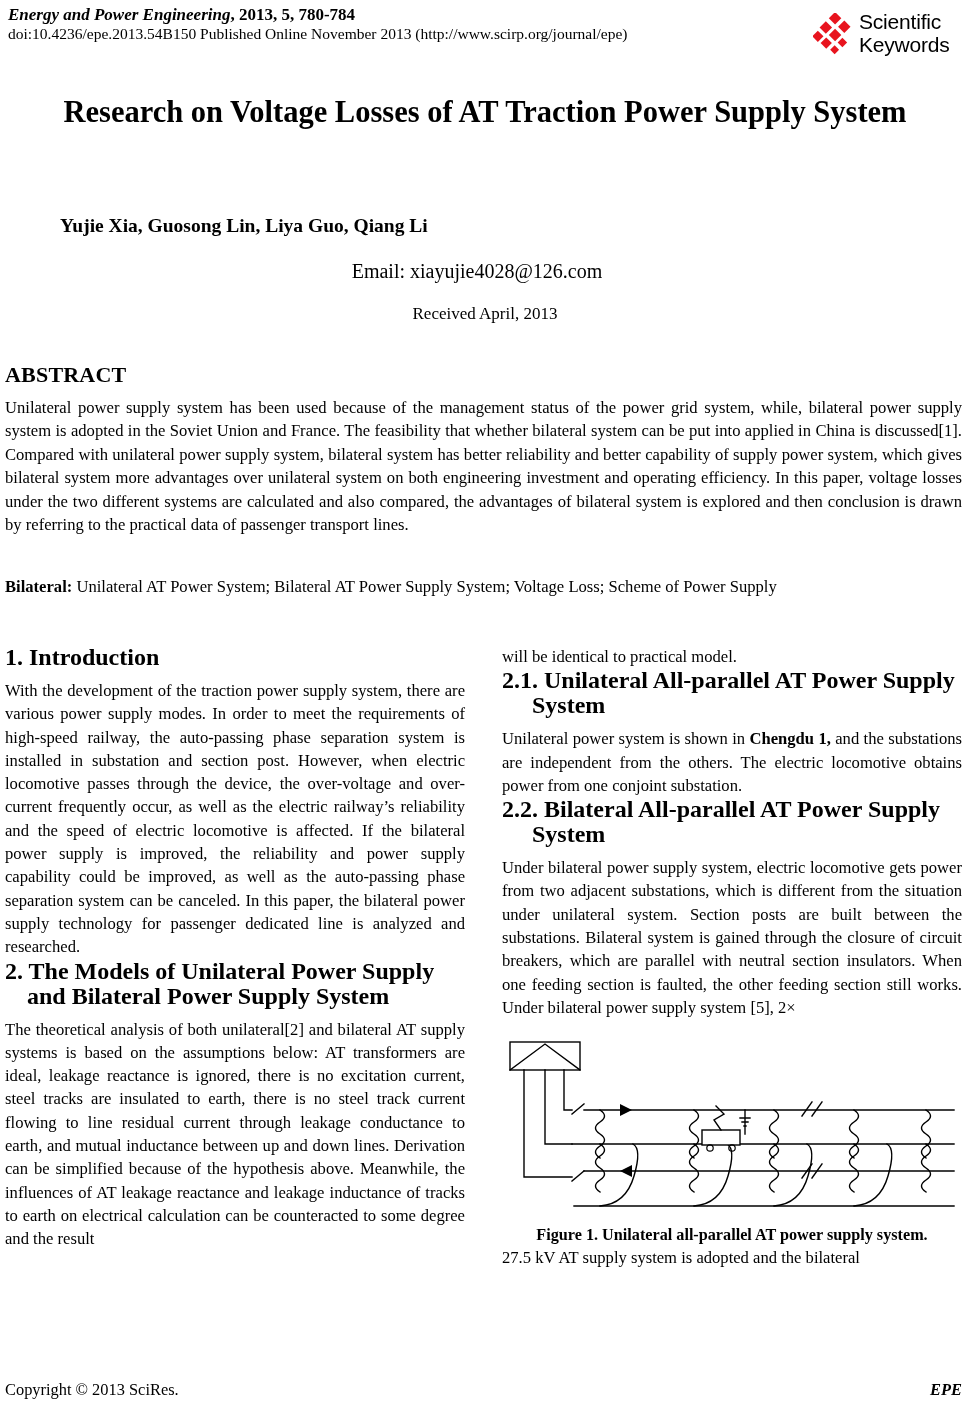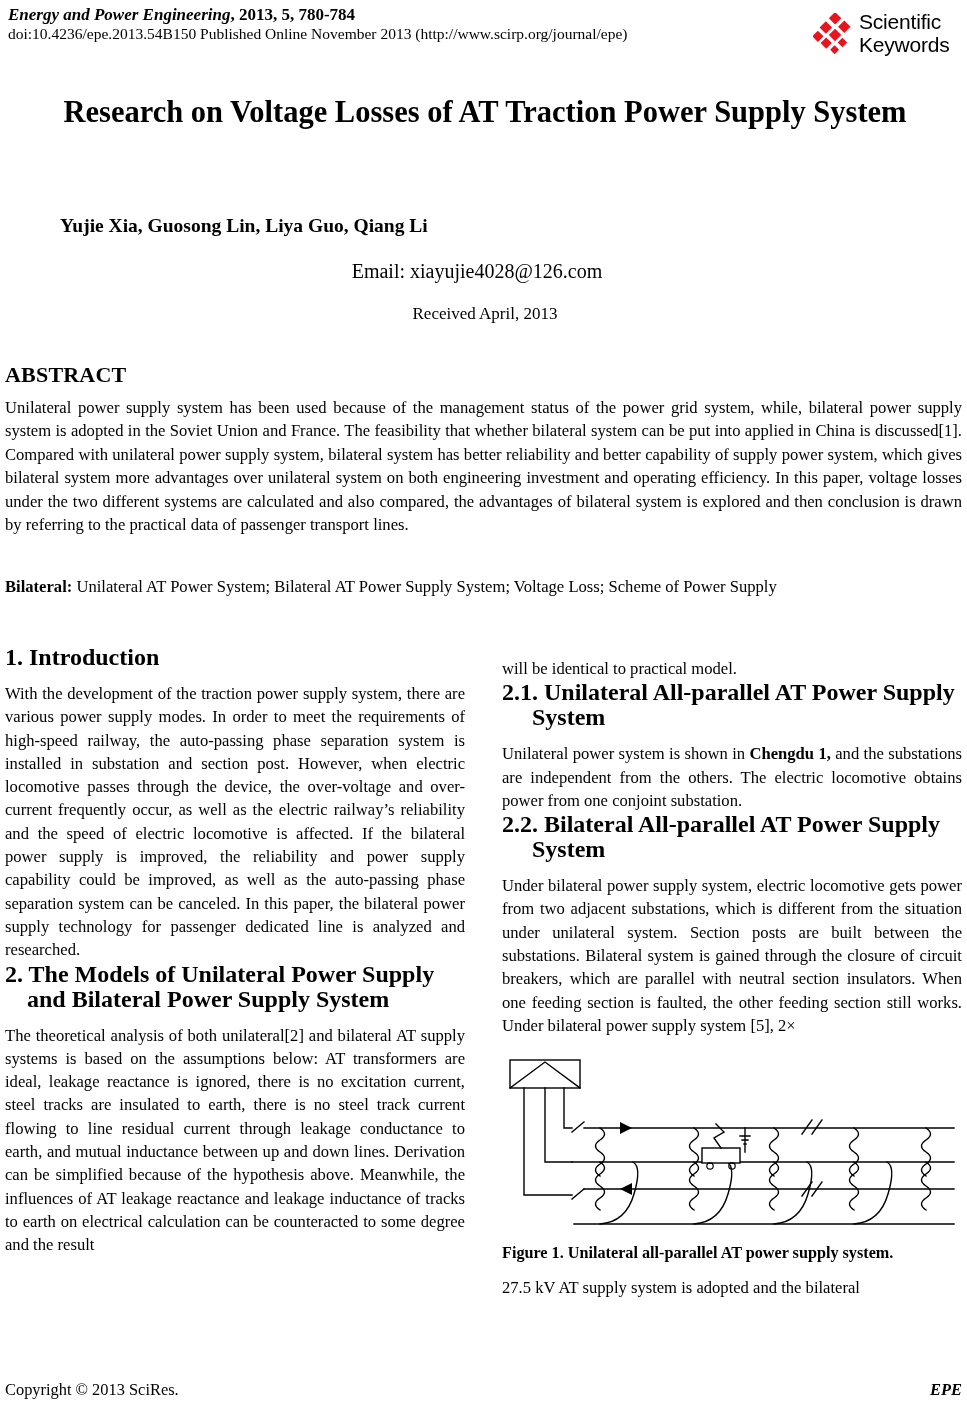--- a/index.html
+++ b/index.html
@@ -176,37 +176,38 @@
     text-indent: -22px;
   }
   h2.sec.hang2 {
     padding-left: 30px;
     text-indent: -30px;
   }
   .gap-before { margin-top: 20px; }
   .gap-before-lg { margin-top: 22px; }
 
   p.body {
-    margin: 12px 0 0 0;
+    margin: 0 0 0 0;
     text-align: justify;
     text-justify: inter-word;
     hyphens: manual;
   }
   p.body b { font-weight: bold; }
 
   
   .figure-wrap {
     margin-top: 15px;
     width: 460px;
   }
   .figure-caption {
     margin-top: 4px;
     font-size: 16.2px;
     font-weight: bold;
     line-height: 21px;
+    text-align: center;
   }
   .after-fig {
     margin-top: 2px;
     font-size: 16.6px;
     line-height: 23.3px;
     text-align: justify;
   }
 
   
   .footer {

